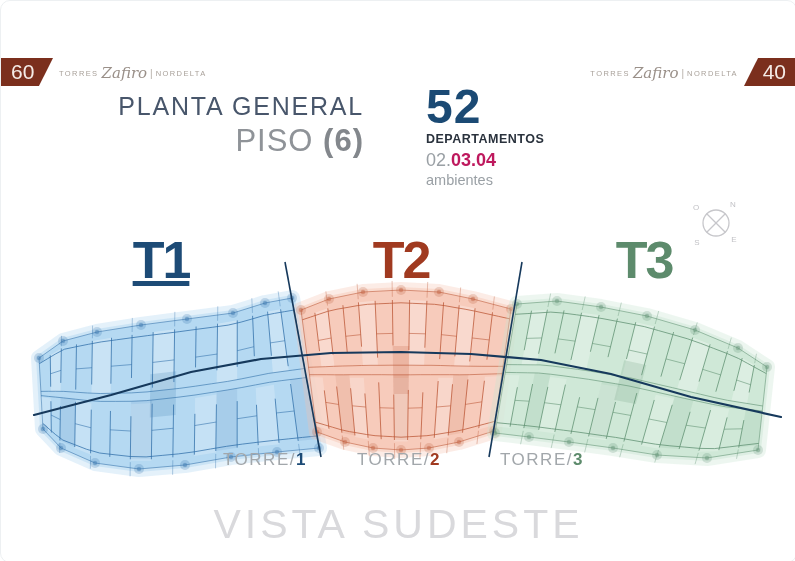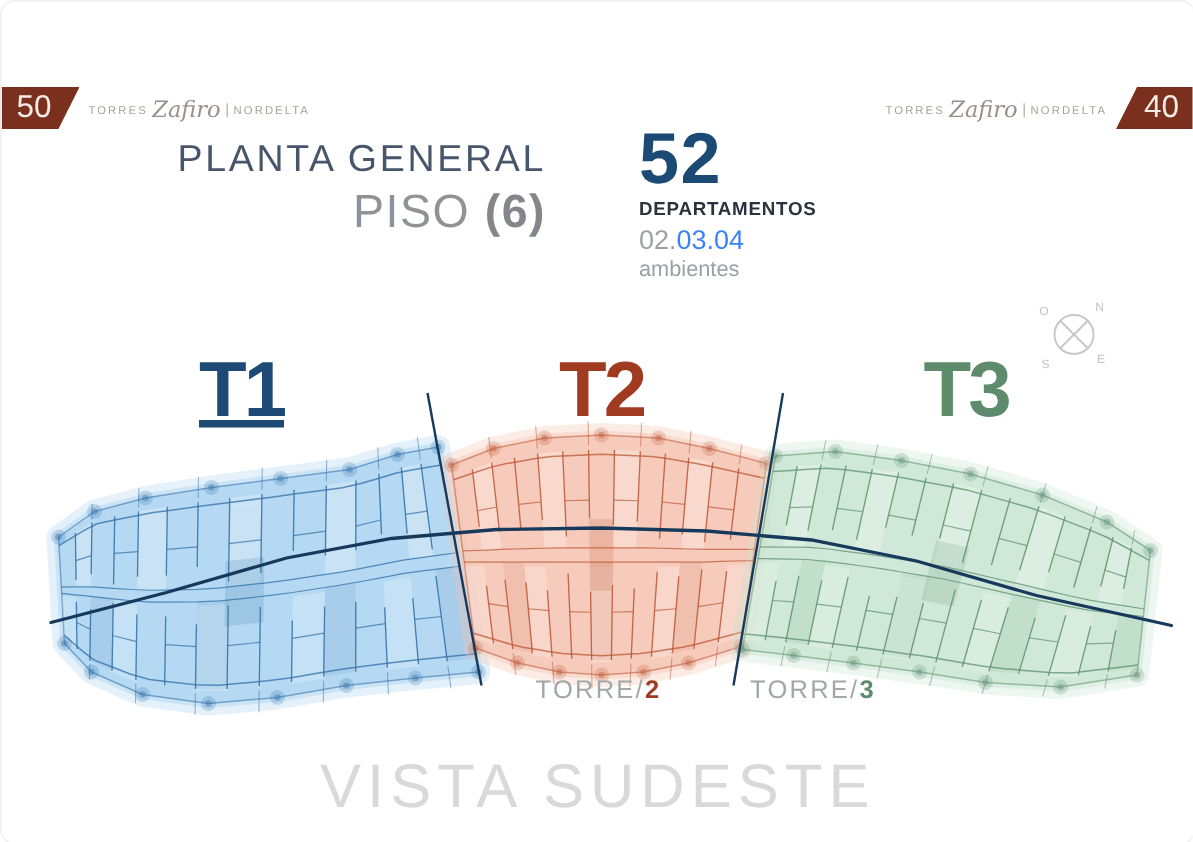--- a/index.html
+++ b/index.html
@@ -25,21 +25,21 @@
   
   .title-block{position:absolute;top:91px;right:432px;text-align:right;}
   .title1{font-size:25px;letter-spacing:1.8px;color:#48566b;}
   .title2{font-size:31px;letter-spacing:1px;color:#8f9398;margin-top:2px;}
   .title2 b{color:#83878c;font-weight:700;}
   
   .stats{position:absolute;left:425px;top:84px;}
   .stats-number{font-size:48px;font-weight:800;letter-spacing:1px;color:#1b4a74;line-height:.92;}
   .stats-label{font-size:12.5px;font-weight:700;letter-spacing:.5px;color:#2a323d;margin-top:3px;}
   .stats-rooms{font-size:18px;margin-top:4px;color:#9aa0a5;}
-  .stats-rooms b{color:#3b82f6;font-weight:400;}
+  .stats-rooms b{color:#be185d;font-weight:700;}
   .stats-rooms-label{font-size:14.5px;color:#9aa0a5;margin-top:1px;}
   
   .vista{position:absolute;left:0;width:100%;text-align:center;
     font-size:41px;font-weight:400;letter-spacing:4px;color:#d9d9dc;}
   .vista-top{top:186px;}
   .vista-bottom{top:500px;}
   
   .compass{position:absolute;left:684px;top:194px;}
   .compass text{font-size:8px;fill:#c2c2c6;text-anchor:middle;font-family:"Liberation Sans",sans-serif;}
   
@@ -57,21 +57,21 @@
   .torre-label.t1{left:184px;}
   .torre-label.t2{left:318px;}
   .torre-label.t3{left:461px;}
 </style>
 </head>
 <body>
 
 <div class="page">
 
   <div class="corner-tab left">
-    <span>50</span>
+    <span>60</span>
   </div>
   <div class="corner-tab right">
     <span>40</span>
   </div>
 
   <div class="brand left-brand">
     <span class="brand-pre">TORRES</span>
     <span class="brand-script">Zafiro</span>
     <span class="brand-sep">|</span>
     <span class="brand-suf">NORDELTA</span>
@@ -427,20 +427,23 @@
       <circle cx="757" cy="449" r="2.2" fill="#5d8f70" fill-opacity="0.4"></circle>
       <line x1="284" y1="261" x2="320" y2="456" stroke="#16395c" stroke-width="1.6"></line>
       <line x1="521" y1="261" x2="488" y2="456" stroke="#16395c" stroke-width="1.6"></line>
       <path d="M33,414L110,394L190,371L260,358L330,352L400,351L470,353L540,359L610,373L690,396L780,416" fill="none" stroke="#16395c" stroke-width="2.2" stroke-linecap="round"></path>
     </svg>
 
   <div class="tower-label t1" style="color: rgb(29, 75, 118);">T1</div>
   <div class="tower-label t2" style="color: rgb(160, 58, 32);">T2</div>
   <div class="tower-label t3" style="color: rgb(93, 139, 108);">T3</div>
 
+  <div class="torre-label t1">
+    <span>TORRE/</span><b class="torre-num" style="color: rgb(29, 75, 118);">1</b>
+  </div>
   <div class="torre-label t2">
     <span>TORRE/</span><b class="torre-num" style="color: rgb(160, 58, 32);">2</b>
   </div>
   <div class="torre-label t3">
     <span>TORRE/</span><b class="torre-num" style="color: rgb(93, 139, 108);">3</b>
   </div>
 
 </div>
 
 </body></html>

